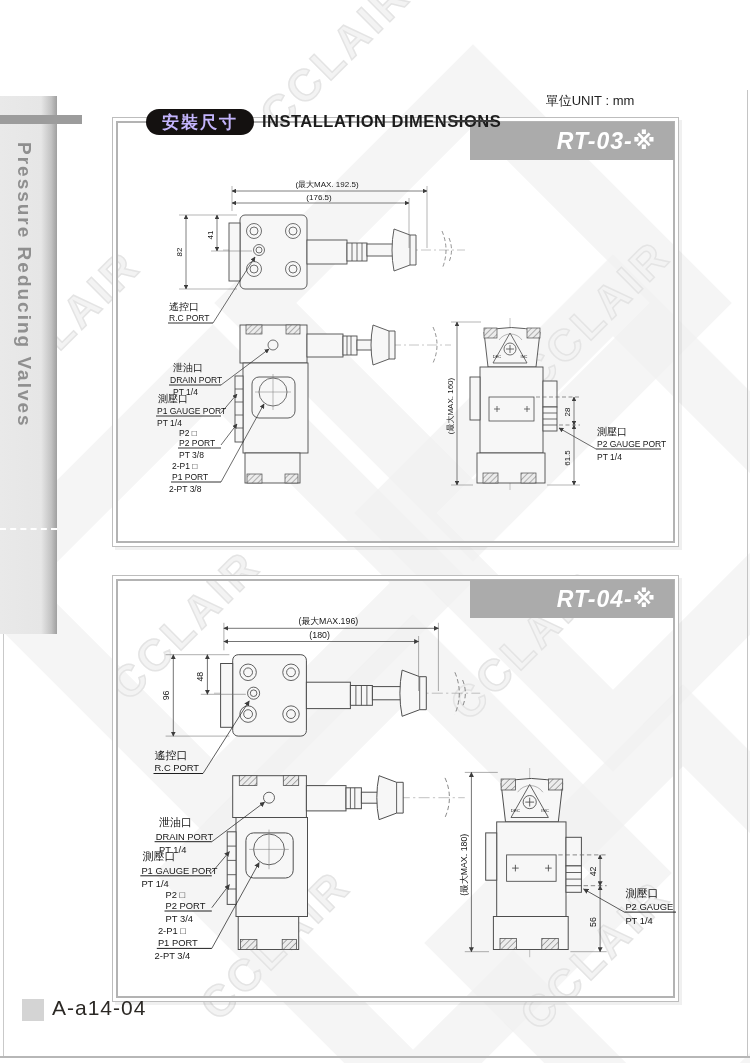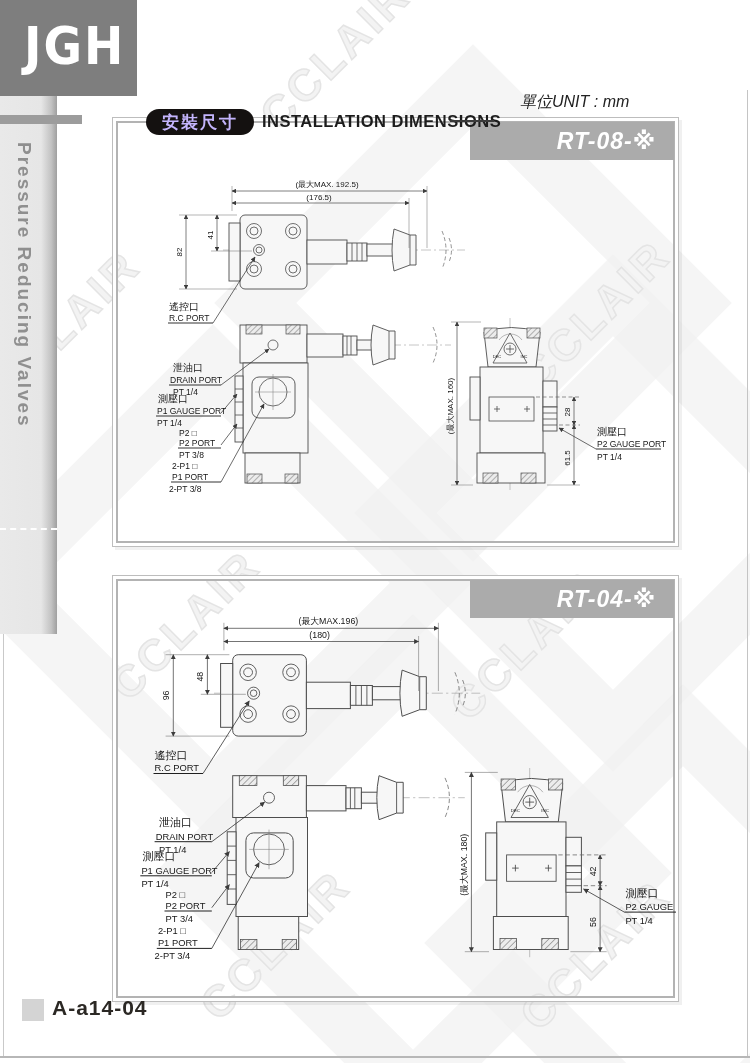--- a/index.html
+++ b/index.html
@@ -23,22 +23,22 @@
               background:linear-gradient(to right,#e9e9e9 0%,#e6e6e6 72%,#c2c2c2 90%,#9f9f9f 100%);}
   #side-topbar{position:absolute;left:0;top:115px;width:82px;height:9px;background:#9c9c9c;z-index:2;}
   #side-title{position:absolute;left:13px;top:142px;z-index:2;writing-mode:vertical-rl;
               font-size:19px;font-weight:bold;color:#8f8f8f;letter-spacing:2px;}
   #side-dash{position:absolute;left:0;top:528px;width:57px;border-top:2px dashed #fff;z-index:2;}
   #edge-left{position:absolute;left:3px;top:96px;width:1px;height:960px;background:#c9c9c9;}
   #edge-right{position:absolute;left:747px;top:90px;width:1px;height:967px;background:#c4c4c4;}
   #edge-bottom{position:absolute;left:0;top:1056px;width:750px;height:2px;background:#b7b7b7;}
 
   
-  #unit-label{position:absolute;left:520px;top:92px;width:140px;text-align:left;
-              font-size:16px;color:#222;z-index:3;font-style:italic;}
+  #unit-label{position:absolute;left:520px;top:92px;width:140px;text-align:center;
+              font-size:13px;color:#222;z-index:3;}
   #title-pill{position:absolute;left:146px;top:109px;width:108px;height:26px;background:#141110;
               border-radius:14px;color:#c4b5fd;display:flex;align-items:center;justify-content:center;
               font-size:17px;font-weight:bold;letter-spacing:2px;z-index:3;}
   #title-en{position:absolute;left:262px;top:112px;font-size:16.5px;font-weight:bold;color:#1c1c1c;
             letter-spacing:.5px;z-index:3;}
   #title-line{position:absolute;left:450px;top:120px;width:44px;height:2px;background:#3a3a3a;z-index:3;}
 
   
   .panel{position:absolute;left:112px;width:565px;background:transparent;z-index:2;
          border:1px solid #bdbdbd;
@@ -62,21 +62,21 @@
   .ul{stroke:#1c1c1c;stroke-width:.9;fill:none;}
   .leader{stroke:#2c2c2c;stroke-width:.7;fill:none;}
   text{fill:#161616;}
   .t-cjk{font-size:10px;font-family:"DejaVu Sans",sans-serif;}
   .t-lat{font-size:8.5px;font-family:"Liberation Sans","DejaVu Sans",sans-serif;}
   .t-dim{font-size:8px;font-family:"Liberation Sans","DejaVu Sans",sans-serif;}
   .t-tiny{font-size:4px;font-family:"Liberation Sans","DejaVu Sans",sans-serif;}
 
   
   #doc-square{position:absolute;left:22px;top:999px;width:22px;height:22px;background:#d4d4d4;z-index:3;}
-  #doc-number{position:absolute;left:52px;top:996px;font-size:21px;font-weight:bold;color:#2b2824;
+  #doc-number{position:absolute;left:52px;top:996px;font-size:21px;font-weight:normal;color:#2b2824;
               letter-spacing:1px;z-index:3;}
 </style>
 </head>
 <body>
 
 <div id="page">
 
   <div class="wm">
     <div class="wm-diamond" style="left:290px;top:120px;"></div>
     <div class="wm-diamond" style="left:30px;top:400px;"></div>
@@ -88,35 +88,32 @@
     <div class="wm-text" style="left:500px;top:290px;">CCLAIR</div>
     <div class="wm-text" style="left:90px;top:600px;">CCLAIR</div>
     <div class="wm-text" style="left:430px;top:620px;">CCLAIR</div>
     <div class="wm-text" style="left:180px;top:920px;">CCLAIR</div>
     <div class="wm-text" style="left:500px;top:930px;">CCLAIR</div>
   </div>
 
   <div id="edge-left"></div>
   <div id="edge-right"></div>
   <div id="edge-bottom"></div>
-  <div id="logo-box">
-    <div id="logo-text">JGH</div>
-  </div>
   <div id="side-strip"></div>
   <div id="side-topbar"></div>
   <div id="side-title">Pressure Reducing Valves</div>
   <div id="side-dash"></div>
 
   <div id="unit-label">單位UNIT : mm</div>
   <div id="title-pill">安裝尺寸</div>
   <div id="title-en">INSTALLATION DIMENSIONS</div>
   <div id="title-line"></div>
 
   <div class="panel" id="panel-rt03">
-    <div class="banner">RT-08-※</div>
+    <div class="banner">RT-03-※</div>
 
     <svg id="svg-rt03" class="drawing" width="563" height="421" viewBox="0 0 563 421">
       <defs>
         <marker id="arr1" viewBox="0 0 10 10" refX="9" refY="5" markerWidth="7" markerHeight="7" orient="auto-start-reverse">
           <path d="M0,0 L10,5 L0,10 z" fill="#3c3c3c"></path>
         </marker>
         <pattern id="hatch1" width="4" height="4" patternUnits="userSpaceOnUse" patternTransform="rotate(45)">
           <rect width="4" height="4" fill="#ececec"></rect>
           <line x1="0" y1="0" x2="0" y2="4" stroke="#6e6e6e" stroke-width="1"></line>
         </pattern>

